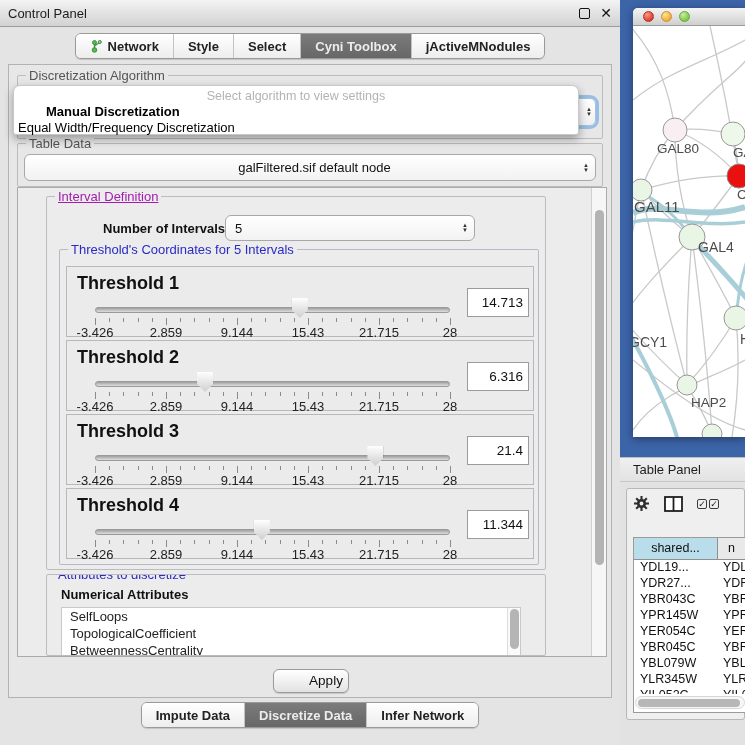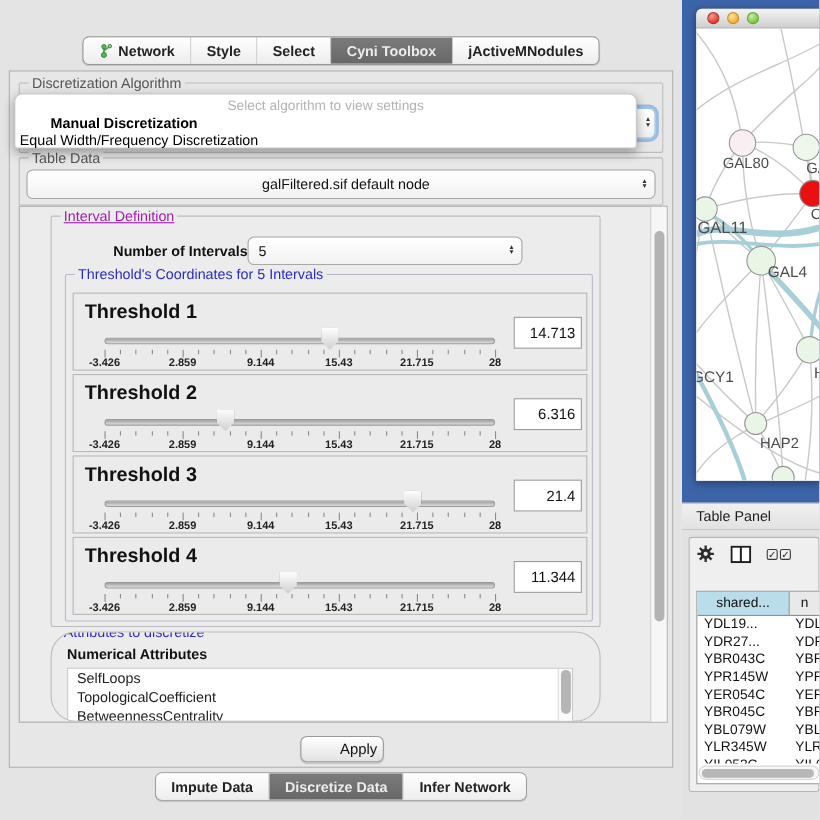--- a/index.html
+++ b/index.html
@@ -72,25 +72,25 @@
   .th-label { position:absolute; left:10px; top:6px; font-size:18px; font-weight:bold; color:#111; }
   .slider { position:absolute; left:28px; top:0; width:355px; height:71px; }
   .slider .track { position:absolute; left:0; top:40px; width:100%; height:6px; border-radius:3px;
     background:linear-gradient(#9f9f9f,#dedede); border:1px solid #9a9a9a; }
   .slider .thumb { position:absolute; top:31px; width:16px; height:20px;
     background:linear-gradient(#fefefe,#cfcfcf); clip-path:polygon(0 0,100% 0,100% 60%,50% 100%,0 60%);
     filter:drop-shadow(0 0 1px rgba(0,0,0,.55)); }
   .ticks { position:absolute; left:0; top:51px; width:100%; height:8px; }
   .ticks i { position:absolute; width:1px; background:#8a8a8a; top:0; }
   .ticklabels { position:absolute; left:0; top:58px; width:100%; height:12px; }
-  .ticklabels span { position:absolute; transform:translateX(-50%); font-size:10px; font-weight:bold; color:#222; white-space:nowrap; }
+  .ticklabels span { position:absolute; transform:translateX(-50%); font-size:13px; font-weight:normal; color:#222; white-space:nowrap; }
   .value-box { position:absolute; left:400px; top:21px; width:62px; height:29px; border:1px solid #9b9b9b;
     background:#fff; font-size:13.5px; text-align:right; padding-right:5px; font-family:inherit; color:#111; }
 
-  .attr-group { left:28px; top:386px; width:500px; height:82px; background:#ececec; overflow:hidden;border-radius:23px; }
+  .attr-group { left:28px; top:386px; width:500px; height:82px; background:#ececec; overflow:hidden; }
   .attr-sub { position:absolute; left:14px; top:12px; font-size:13px; font-weight:bold; color:#111; }
   .attr-list { position:absolute; left:14px; top:32px; width:460px; height:50px; background:#fff; border:1px solid #c9c9c9; overflow:hidden; }
   .attr-list .row { font-size:13px; color:#222; padding:1px 0 1px 8px; height:17px; }
   .attr-vscroll { position:absolute; right:0; top:0; width:13px; height:100%; background:#fafafa; border-left:1px solid #ddd; }
   .attr-vscroll .thumb { position:absolute; left:2px; top:1px; width:9px; height:40px; background:#b5b5b5; border-radius:5px; }
 
   .apply-btn { position:absolute; left:264px; top:604px; width:76px; height:24px; border:1px solid #9a9a9a; border-radius:6px;
     background:linear-gradient(#ffffff,#e2e2e2); font-size:13.5px; color:#111; text-align:center; line-height:22px;
     box-shadow:0 1px 1px rgba(0,0,0,.15);padding-left:30px; }
 
@@ -131,20 +131,26 @@
 
   svg text { font-family:"Liberation Sans","DejaVu Sans",sans-serif; }
 </style>
 </head>
 <body>
 
 <div id="app">
 
   <div class="control-panel">
 
+    <div class="titlebar">
+      <span class="title">Control Panel</span>
+      <span class="spacer"></span>
+      <span class="float-btn"></span>
+      <span class="close-btn">✕</span>
+    </div>
 
     <div class="tabrow">
       <div class="tabgroup">
         <div class="tab">
           <svg width="13" height="14" viewBox="0 0 13 14">
             <line x1="4.5" y1="4" x2="4.5" y2="11" stroke="#3f9c3f" stroke-width="1.4"></line>
             <line x1="4.5" y1="7" x2="9.5" y2="3.5" stroke="#3f9c3f" stroke-width="1.2"></line>
             <circle cx="4.5" cy="3.5" r="2" fill="#59b859" stroke="#2e7d2e" stroke-width="0.8"></circle>
             <circle cx="9.8" cy="3" r="1.6" fill="#8fd08f" stroke="#2e7d2e" stroke-width="0.8"></circle>
             <circle cx="4.5" cy="11" r="2.3" fill="#59b859" stroke="#2e7d2e" stroke-width="0.8"></circle>

